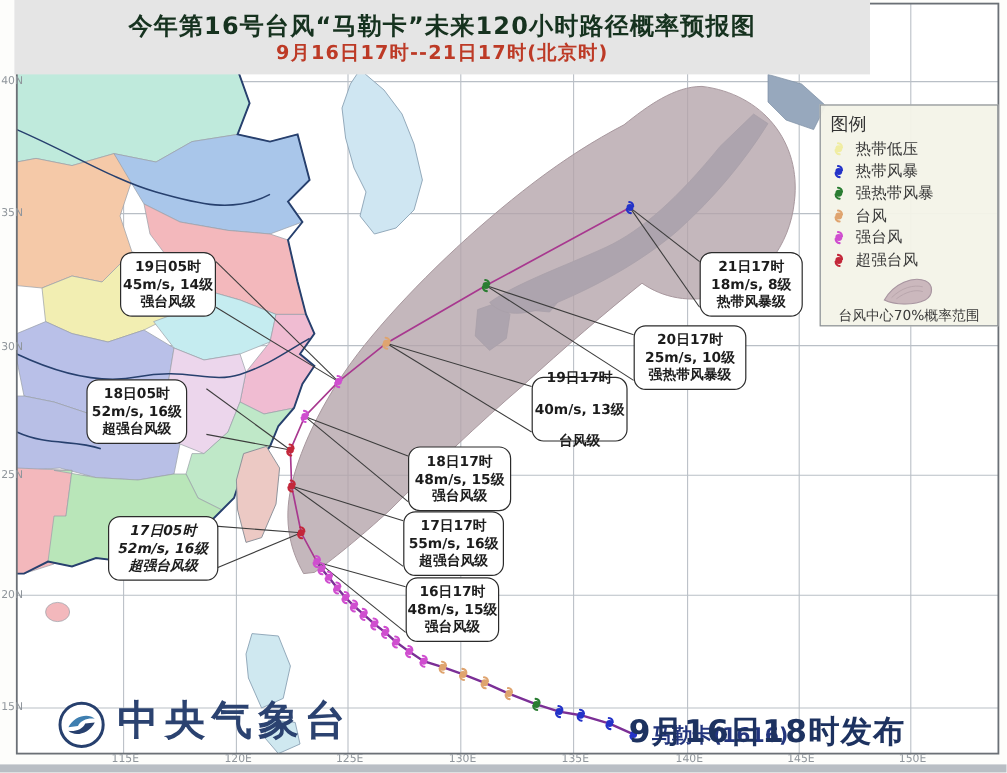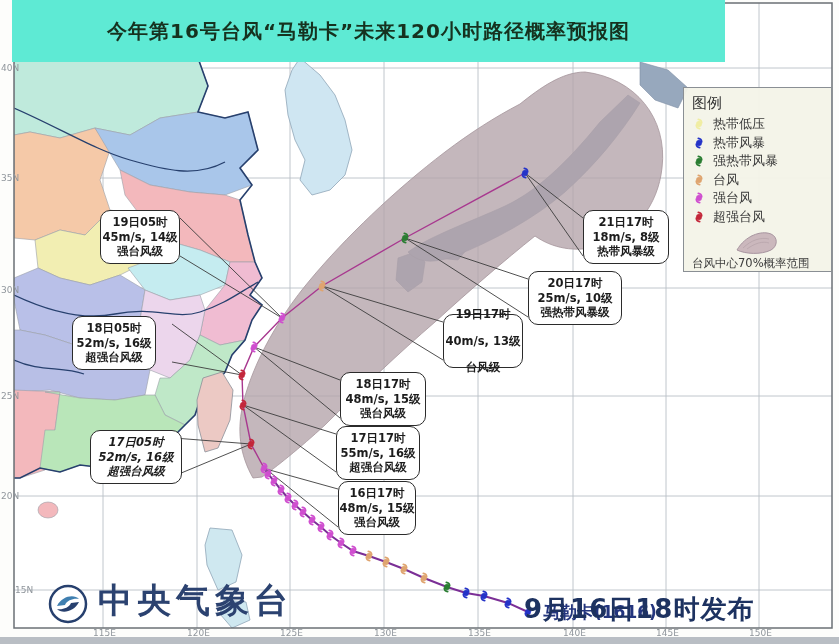--- a/index.html
+++ b/index.html
@@ -1,35 +1,35 @@
 <!DOCTYPE html>
 <html><head>
 <meta charset="utf-8">
 <style>
   html,body{margin:0;padding:0;background:#ffffff;font-family:"DejaVu Sans","Liberation Sans",sans-serif;}
   #stage{position:relative;width:839px;height:644px;overflow:hidden;background:#fdfdfb;}
   #map-svg{position:absolute;left:0;top:0;}
   
-  .banner{position:absolute;left:12px;top:0;width:713px;height:62px;background:#5eead4;
+  .banner{position:absolute;left:12px;top:0;width:713px;height:62px;background:#e5e5e5;
           display:flex;flex-direction:column;align-items:center;justify-content:center;z-index:30;}
   .banner .t1{font-size:20px;font-weight:bold;color:#16321f;letter-spacing:1px;line-height:1.25;}
   .banner .t2{font-size:16px;font-weight:bold;color:#bd3a26;letter-spacing:1px;line-height:1.2;}
   
   .callout{position:absolute;background:#ffffff;border:1.6px solid #2b2b2b;border-radius:10px;
            display:flex;flex-direction:column;align-items:center;justify-content:center;
            z-index:20;padding:2px 3px;box-sizing:border-box;text-align:right;}
   .callout span{font-size:11.5px;font-weight:600;color:#1c1c1c;line-height:1.3;white-space:nowrap;}
   
   .legend{position:absolute;left:683px;top:87px;width:149px;height:185px;background:rgba(243,243,232,0.95);
           border:1px solid #8a8f94;z-index:25;padding:6px 8px;box-sizing:border-box;}
   .legend .lg-title{font-size:15px;color:#333;margin-bottom:2px;}
   .lg-item{display:flex;align-items:center;gap:7px;height:18.5px;}
   .lg-item .lg-label{font-size:13px;color:#3a3a3a;}
   .lg-cone{display:flex;justify-content:center;margin-top:2px;}
-  .lg-caption{font-size:11.5px;color:#3a3a3a;margin-top:2px;text-align:left;white-space:nowrap;}
+  .lg-caption{font-size:11.5px;color:#3a3a3a;margin-top:2px;text-align:center;white-space:nowrap;}
   
   .lon-label,.lat-label{position:absolute;font-size:9px;color:#90969c;z-index:15;}
   
   .agency{position:absolute;left:98px;top:578px;font-size:34px;font-weight:bold;color:#2b4270;
           letter-spacing:5px;z-index:22;}
   .logo{position:absolute;left:48px;top:584px;width:40px;height:40px;z-index:22;}
   .release{position:absolute;left:524px;top:592px;font-size:26px;font-weight:bold;color:#1d3260;z-index:22;letter-spacing:1px;}
   .storm-name{position:absolute;font-size:17px;font-weight:bold;color:#23357e;z-index:18;white-space:nowrap;}
   .bottom-strip{position:absolute;left:0;top:637px;width:839px;height:7px;background:#b9bec4;z-index:28;}
 </style>
@@ -172,20 +172,21 @@
           <use href="#tysym" transform="translate(405,238)" style="color: rgb(42, 125, 50);"></use>
           <use href="#tysym" transform="translate(525,173)" style="color: rgb(36, 51, 200);"></use>
         </g>
     </g>
 
     <rect x="14" y="3" width="818" height="625" fill="none" stroke="#6b7076" stroke-width="1.5"></rect>
   </svg>
 
   <div class="banner">
     <div class="t1">今年第16号台风“马勒卡”未来120小时路径概率预报图</div>
+    <div class="t2">9月16日17时--21日17时(北京时)</div>
   </div>
 
   <div class="legend">
     <div class="lg-title">图例</div>
     <div id="legend-items">
         <div class="lg-item">
           <svg width="14" height="14" viewBox="-7 -7 14 14">
             <use href="#tysym" style="color: rgb(240, 237, 162);"></use>
           </svg>
           <span class="lg-label">热带低压</span>
@@ -285,21 +286,21 @@
       <div class="lon-label" style="left: 374px; top: 628px;">130E</div>
       <div class="lon-label" style="left: 468px; top: 628px;">135E</div>
       <div class="lon-label" style="left: 563px; top: 628px;">140E</div>
       <div class="lon-label" style="left: 656px; top: 628px;">145E</div>
       <div class="lon-label" style="left: 749px; top: 628px;">150E</div>
       <div class="lat-label" style="left: 1px; top: 63px;">40N</div>
       <div class="lat-label" style="left: 1px; top: 173px;">35N</div>
       <div class="lat-label" style="left: 1px; top: 285px;">30N</div>
       <div class="lat-label" style="left: 1px; top: 391px;">25N</div>
       <div class="lat-label" style="left: 1px; top: 491px;">20N</div>
-      <div class="lat-label" style="left: 15px; top: 585px;">15N</div>
+      <div class="lat-label" style="left: 1px; top: 585px;">15N</div>
     </div>
 
   <div class="storm-name" id="storm-name" style="left: 543px; top: 601px;">马勒卡(1616)</div>
 
   <svg class="logo" viewBox="0 0 40 40">
     <circle cx="20" cy="20" r="18" fill="#ffffff" stroke="#27406e" stroke-width="2.5"></circle>
     <path d="M9,22 C14,12 26,10 31,15 C26,14 19,16 17,21 Z" fill="#3f7fb0"></path>
     <path d="M31,18 C26,28 14,30 9,25 C14,26 21,24 23,19 Z" fill="#27406e"></path>
   </svg>
   <div class="agency">中央气象台</div>

